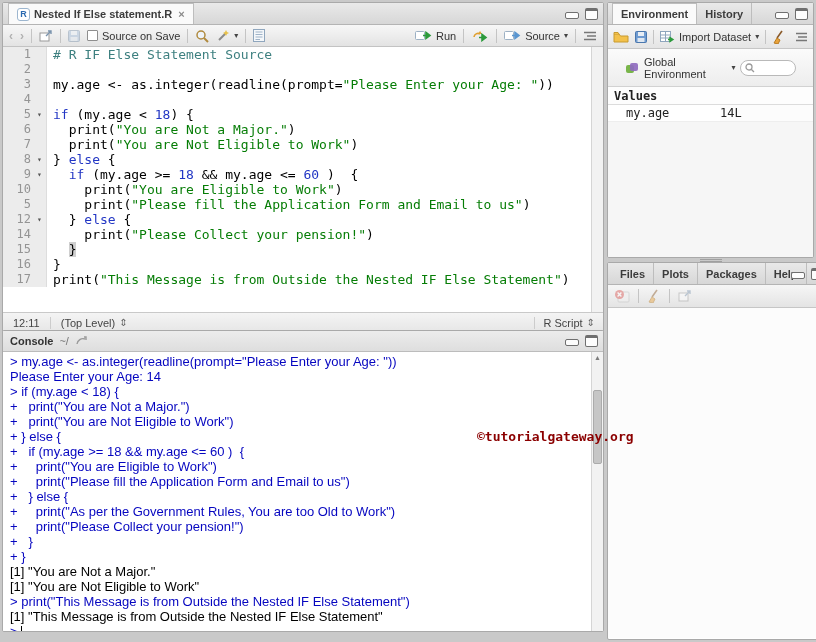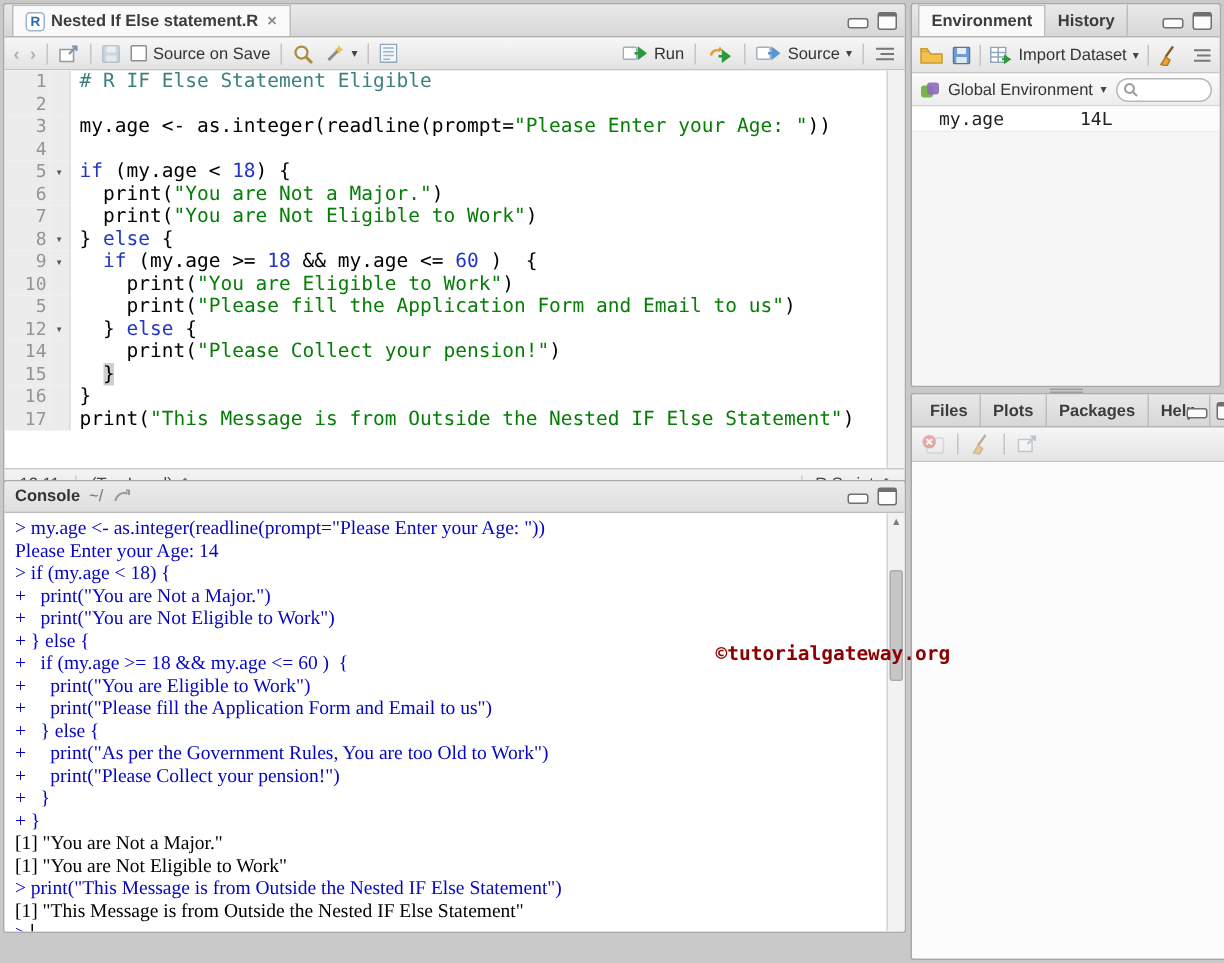--- a/index.html
+++ b/index.html
@@ -38,39 +38,39 @@
   .vscroll .up { position:absolute; top:2px; left:0; right:0; text-align:center; font-size:7px; color:#7c7c7c; }
   .vscroll .thumb { position:absolute; left:1px; right:1px; background:#c6c6c6; border:1px solid #ababab; border-radius:2px; }
 
   .statusbar { height:20px; background:linear-gradient(#f4f4f4,#e6e6e6); border-top:1px solid #c9c9c9; display:flex; align-items:center; font-size:11px; color:#444; }
   .statusbar .pos { padding:0 10px; border-right:1px solid #cccccc; }
   .statusbar .scope { padding:0 10px; display:flex; gap:4px; align-items:flex-start; }
   .statusbar .dtype { margin-left:auto; padding:0 8px; border-left:1px solid #cccccc; display:flex; gap:4px; align-items:center; }
   .updown { font-size:10px; color:#666; }
 
   
-  #console-pane { left:2px; top:320px; width:602px; height:302px; }
+  #console-pane { left:2px; top:330px; width:602px; height:302px; }
   .console-titlebar { height:21px; background:linear-gradient(#ececec,#dedede); border-bottom:1px solid #bcbcbc; display:flex; align-items:center; padding:0 7px; gap:6px; }
   .console-title { font-size:11px; font-weight:bold; color:#333; }
   .console-path { font-size:11px; color:#777; }
-  .console-body { position:relative; height:279px; background:#fff; font-family:Liberation Serif, serif; font-size:13px; padding:2px 0 0 7px; overflow:hidden; }
+  .console-body { position:relative; height:279px; background:#fff; font-family:Liberation Sans, sans-serif; font-size:13px; padding:2px 0 0 7px; overflow:hidden; }
   .con-line { height:15px; line-height:15px; white-space:pre; }
   .con-input { color:#0606c0; } .con-output { color:#000; } .con-prompt { color:#0606c0; }
   .caret-bar { display:inline-block; width:1px; height:12px; background:#000; vertical-align:-2px; }
 
   
   .grip-h { position:absolute; left:388px; top:332px; width:26px; height:5px; display:flex; flex-direction:column; gap:1px; justify-content:center; }
   .grip-h i { height:1px; background:#9f9f9f; }
   .grip-h2 { position:absolute; left:700px; top:258px; width:22px; height:4px; display:flex; flex-direction:column; gap:1px; justify-content:center; }
   .grip-h2 i { height:1px; background:#9f9f9f; }
 
   
   #env-pane { left:607px; top:2px; width:207px; height:256px; }
   .env-toolbar { height:24px; background:linear-gradient(#f6f6f6,#e4e4e4); border-bottom:1px solid #c6c6c6; display:flex; align-items:center; padding:0 5px; gap:6px; font-size:11px; color:#333; overflow:hidden; }
-  .scope-row { height:22px; background:linear-gradient(#fbfbfb,#ededed); border-bottom:1px solid #d2d2d2; display:flex; align-items:center; padding:0 5px; gap:5px; font-size:11px; color:#333; overflow:hidden; }
+  .scope-row { height:38px; background:linear-gradient(#fbfbfb,#ededed); border-bottom:1px solid #d2d2d2; display:flex; align-items:center; padding:0 17px; gap:5px; font-size:11px; color:#333; overflow:hidden; }
   .searchbox { margin-left:auto; width:64px; height:16px; background:#fff; border:1px solid #b9b9b9; border-radius:8px; display:flex; align-items:center; padding-left:4px; overflow:hidden; }
   .env-section { height:18px; background:#fdfdfd; border-bottom:1px solid #dcdcdc; font-family:"DejaVu Sans Mono", monospace; font-size:12px; font-weight:bold; color:#222; display:flex; align-items:center; padding-left:6px; }
   .env-row { height:17px; background:#fff; border-bottom:1px solid #eeeeee; font-family:"DejaVu Sans Mono", monospace; font-size:12px; color:#222; display:flex; align-items:center;gap:40px; }
   .env-name { width:72px; padding-left:18px; }
   .env-rest { flex:1; height:100%; background:#fcfcfc; display:flex; align-items:center; }
   .env-fill { height:181px; background:#f6f6f6; }
 
   
   #files-pane { left:607px; top:262px; width:236px; height:378px; }
   .files-toolbar { height:23px; background:linear-gradient(#f6f6f6,#e4e4e4); border-bottom:1px solid #c6c6c6; display:flex; align-items:center; padding:0 6px; gap:8px; }
@@ -184,21 +184,21 @@
             <line x1="1" y1="1.5" x2="13" y2="1.5" stroke="#777" stroke-width="1.4"></line>
             <line x1="4" y1="5" x2="13" y2="5" stroke="#777" stroke-width="1.4"></line>
             <line x1="1" y1="8.5" x2="13" y2="8.5" stroke="#777" stroke-width="1.4"></line>
           </svg>
       </span>
     </span>
   </div>
 
   <div class="code-area">
     <div>
-        <div class="code-line"><span class="lnum">1</span><span class="fold"></span><span class="ctext"><span class="seg-c"># R IF Else Statement Eligible</span></span></div>
+        <div class="code-line"><span class="lnum">1</span><span class="fold"></span><span class="ctext"><span class="seg-c"># R IF Else Statement Source</span></span></div>
         <div class="code-line"><span class="lnum">2</span><span class="fold"></span><span class="ctext"></span></div>
         <div class="code-line"><span class="lnum">3</span><span class="fold"></span><span class="ctext"><span class="seg-t">my.age &lt;- as.integer(readline(prompt=</span><span class="seg-s">"Please Enter your Age: "</span><span class="seg-t">))</span></span></div>
         <div class="code-line"><span class="lnum">4</span><span class="fold"></span><span class="ctext"></span></div>
         <div class="code-line"><span class="lnum">5</span><span class="fold">▾</span><span class="ctext"><span class="seg-k">if</span><span class="seg-t"> (my.age &lt; </span><span class="seg-n">18</span><span class="seg-t">) {</span></span></div>
         <div class="code-line"><span class="lnum">6</span><span class="fold"></span><span class="ctext"><span class="seg-t">  print(</span><span class="seg-s">"You are Not a Major."</span><span class="seg-t">)</span></span></div>
         <div class="code-line"><span class="lnum">7</span><span class="fold"></span><span class="ctext"><span class="seg-t">  print(</span><span class="seg-s">"You are Not Eligible to Work"</span><span class="seg-t">)</span></span></div>
         <div class="code-line"><span class="lnum">8</span><span class="fold">▾</span><span class="ctext"><span class="seg-t">} </span><span class="seg-k">else</span><span class="seg-t"> {</span></span></div>
         <div class="code-line"><span class="lnum">9</span><span class="fold">▾</span><span class="ctext"><span class="seg-t">  </span><span class="seg-k">if</span><span class="seg-t"> (my.age &gt;= </span><span class="seg-n">18</span><span class="seg-t"> &amp;&amp; my.age &lt;= </span><span class="seg-n">60</span><span class="seg-t"> )  {</span></span></div>
         <div class="code-line"><span class="lnum">10</span><span class="fold"></span><span class="ctext"><span class="seg-t">    print(</span><span class="seg-s">"You are Eligible to Work"</span><span class="seg-t">)</span></span></div>
         <div class="code-line"><span class="lnum">5</span><span class="fold"></span><span class="ctext"><span class="seg-t">    print(</span><span class="seg-s">"Please fill the Application Form and Email to us"</span><span class="seg-t">)</span></span></div>
@@ -342,20 +342,21 @@
     <span class="searchbox">
       <span class="icon">
         <svg width="10" height="10">
             <circle cx="4" cy="4" r="3" fill="none" stroke="#9a9a9a" stroke-width="1.3"></circle>
             <line x1="6.2" y1="6.2" x2="9" y2="9" stroke="#9a9a9a" stroke-width="1.3"></line>
           </svg>
       </span>
     </span>
   </div>
 
+  <div class="env-section">Values</div>
   <div>
       <div class="env-row">
         <span class="env-name">my.age</span>
         <span class="env-rest">
           <span>14L</span>
         </span>
       </div>
     </div>
   <div class="env-fill"></div>
 </div>

